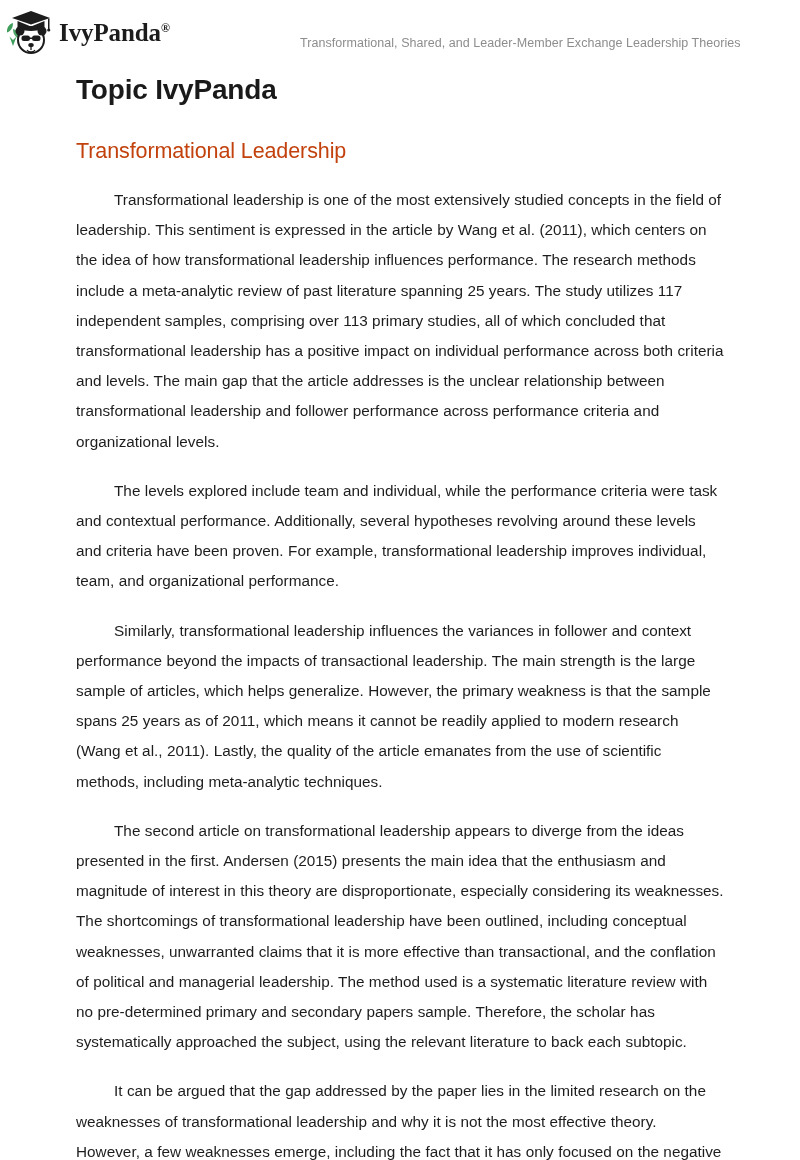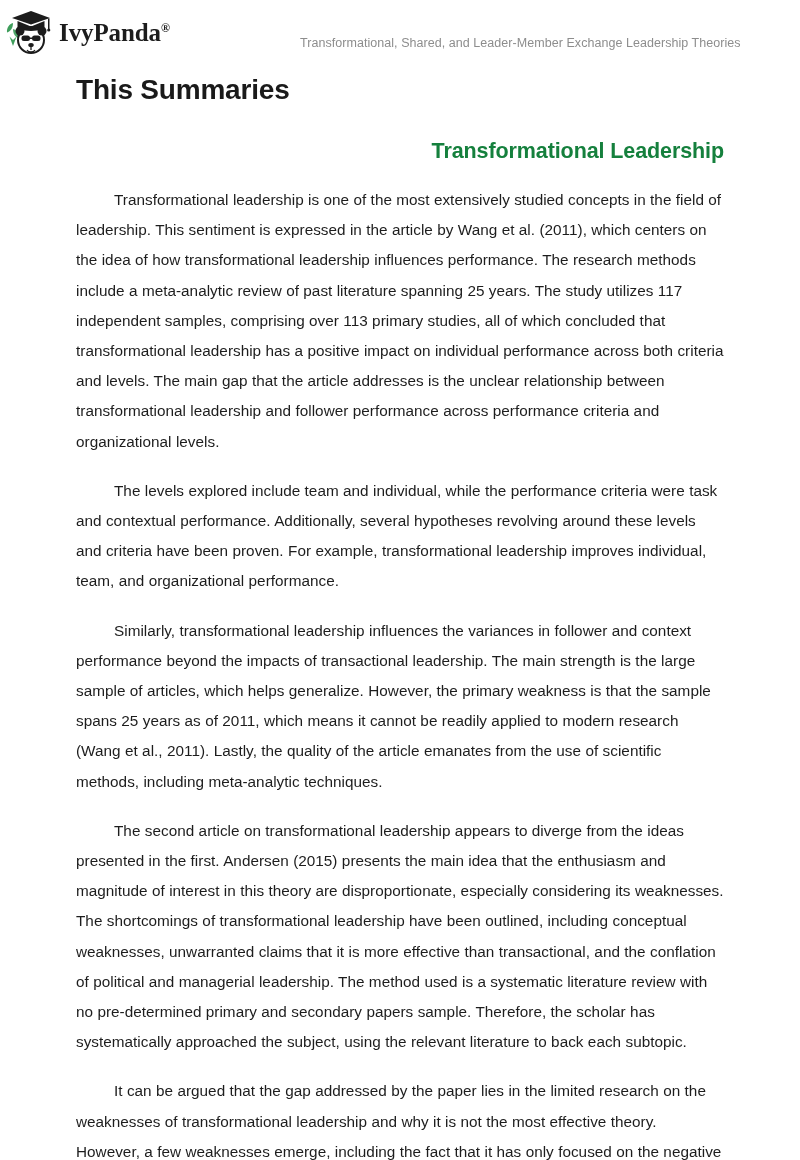--- a/index.html
+++ b/index.html
@@ -86,27 +86,26 @@
     font-size: 28px;
     font-weight: 700;
     color: #1a1a1a;
     margin: 0 0 0 0;
     padding: 0;
     line-height: 40px;
     letter-spacing: -0.2px;
   }
   h2.section-title {
     font-size: 21.5px;
-    font-weight: 700;
-    color: #15803d;
+    font-weight: 400;
+    color: #c2410c;
     margin: 25px 0 0 0;
     padding: 0;
     line-height: 32px;
     letter-spacing: -0.1px;
-    text-align: right;
   }
   .paragraphs {
     margin-top: 18px;
   }
   p.body-par {
     font-size: 15.3px;
     line-height: 30.2px;
     color: #1d1d1d;
     margin: 0 0 19px 0;
     padding: 0;
@@ -187,21 +186,21 @@
         </svg>
       </span>
       <span class="brand-name"><span>IvyPanda</span><span class="reg">®</span></span>
     </div>
 
     <div class="running-title">Transformational, Shared, and Leader-Member Exchange Leadership Theories</div>
   </div>
 
   <div class="content">
 
-    <h1 class="doc-title">This Summaries</h1>
+    <h1 class="doc-title">Topic IvyPanda</h1>
 
     <h2 class="section-title">Transformational Leadership</h2>
 
     <div class="paragraphs">
       <p class="body-par">Transformational leadership is one of the most extensively studied concepts in the field of leadership. This sentiment is expressed in the article by Wang et al. (2011), which centers on the idea of how transformational leadership influences performance. The research methods include a meta-analytic review of past literature spanning 25 years. The study utilizes 117 independent samples, comprising over 113 primary studies, all of which concluded that transformational leadership has a positive impact on individual performance across both criteria and levels. The main gap that the article addresses is the unclear relationship between transformational leadership and follower performance across performance criteria and organizational levels.</p>
       <p class="body-par">The levels explored include team and individual, while the performance criteria were task and contextual performance. Additionally, several hypotheses revolving around these levels and criteria have been proven. For example, transformational leadership improves individual, team, and organizational performance.</p>
       <p class="body-par">Similarly, transformational leadership influences the variances in follower and context performance beyond the impacts of transactional leadership. The main strength is the large sample of articles, which helps generalize. However, the primary weakness is that the sample spans 25 years as of 2011, which means it cannot be readily applied to modern research (Wang et al., 2011). Lastly, the quality of the article emanates from the use of scientific methods, including meta-analytic techniques.</p>
       <p class="body-par">The second article on transformational leadership appears to diverge from the ideas presented in the first. Andersen (2015) presents the main idea that the enthusiasm and magnitude of interest in this theory are disproportionate, especially considering its weaknesses. The shortcomings of transformational leadership have been outlined, including conceptual weaknesses, unwarranted claims that it is more effective than transactional, and the conflation of political and managerial leadership. The method used is a systematic literature review with no pre-determined primary and secondary papers sample. Therefore, the scholar has systematically approached the subject, using the relevant literature to back each subtopic.</p>
       <p class="body-par">It can be argued that the gap addressed by the paper lies in the limited research on the weaknesses of transformational leadership and why it is not the most effective theory. However, a few weaknesses emerge, including the fact that it has only focused on the negative aspects of the theory. This is despite many of the materials reviewed consistently indicating that all experiments and studies have shown transformational</p>
     </div>

